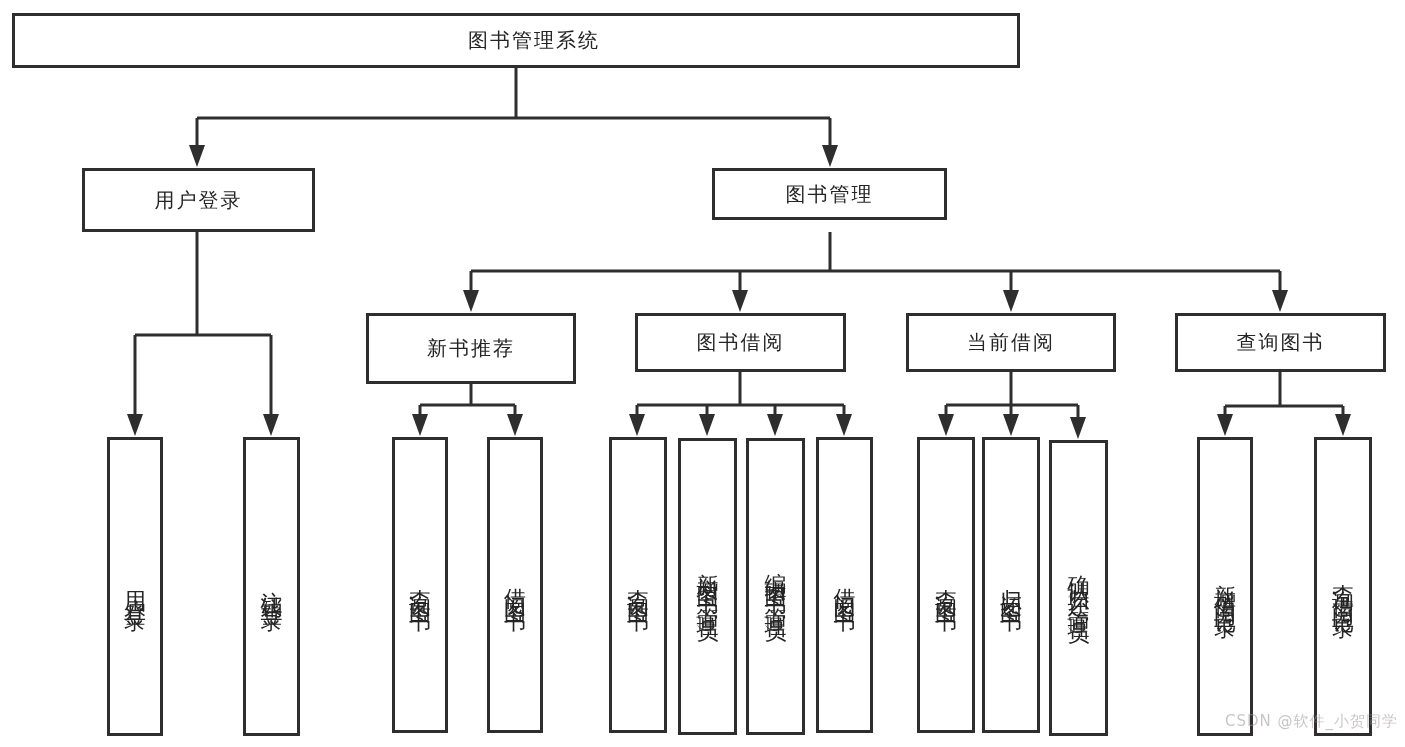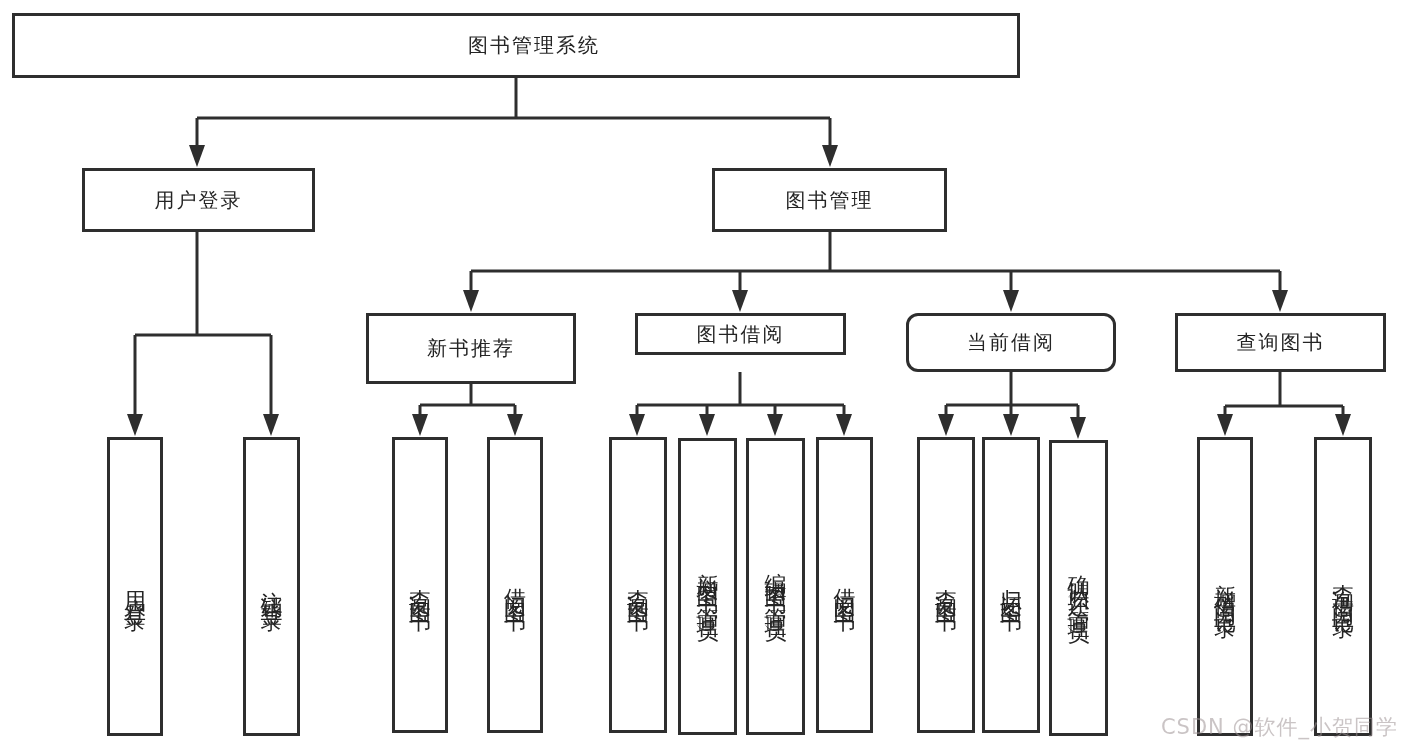--- a/index.html
+++ b/index.html
@@ -26,23 +26,23 @@
   .node.h{font-size:20px;letter-spacing:2px;white-space:nowrap;}
   .node.v{
     writing-mode:vertical-rl;
     font-size:22px;
     letter-spacing:7px;
     line-height:1;
   }
   .watermark{
     position:absolute;
     right:7px;
-    bottom:6px;
+    bottom:16px;
     z-index:3;
-    font-size:21px;
+    font-size:15px;
     letter-spacing:1px;
     color:rgba(158,148,150,0.55);
     white-space:nowrap;
     margin-top:24px;
   }
 </style>
 </head>
 <body>
 
 <div class="canvas">
@@ -94,26 +94,26 @@
       <polygon points="699,414 715,414 707,436" fill="#2e2e2e"></polygon>
       <polygon points="767,414 783,414 775,436" fill="#2e2e2e"></polygon>
       <polygon points="836,414 852,414 844,436" fill="#2e2e2e"></polygon>
       <polygon points="938,414 954,414 946,436" fill="#2e2e2e"></polygon>
       <polygon points="1003,414 1019,414 1011,436" fill="#2e2e2e"></polygon>
       <polygon points="1070,417 1086,417 1078,439" fill="#2e2e2e"></polygon>
       <polygon points="1217,414 1233,414 1225,436" fill="#2e2e2e"></polygon>
       <polygon points="1335,414 1351,414 1343,436" fill="#2e2e2e"></polygon>
     </svg>
   <div id="nodes-layer">
-      <div class="node h" style="left: 12px; top: 13px; width: 1008px; height: 65px; padding-left: 36px;">图书管理系统</div>
+      <div class="node h" style="left: 12px; top: 13px; width: 1008px; height: 55px; padding-left: 36px;">图书管理系统</div>
       <div class="node h" style="left: 82px; top: 168px; width: 233px; height: 64px;">用户登录</div>
-      <div class="node h" style="left: 712px; top: 168px; width: 235px; height: 64px; font-family: Liberation Serif, serif;">图书管理</div>
+      <div class="node h" style="left: 712px; top: 168px; width: 235px; height: 52px; font-family: Liberation Serif, serif;">图书管理</div>
       <div class="node h" style="left: 366px; top: 313px; width: 210px; height: 71px;">新书推荐</div>
-      <div class="node h" style="left: 635px; top: 313px; width: 211px; height: 42px;">图书借阅</div>
-      <div class="node h" style="left: 906px; top: 313px; width: 210px; height: 59px; border-radius: 12px;">当前借阅</div>
+      <div class="node h" style="left: 635px; top: 313px; width: 211px; height: 59px;">图书借阅</div>
+      <div class="node h" style="left: 906px; top: 313px; width: 210px; height: 59px;">当前借阅</div>
       <div class="node h" style="left: 1175px; top: 313px; width: 211px; height: 59px;">查询图书</div>
       <div class="node v" style="left: 107px; top: 437px; width: 56px; height: 299px;">用户登录</div>
       <div class="node v" style="left: 243px; top: 437px; width: 57px; height: 299px;">注销登录</div>
       <div class="node v" style="left: 392px; top: 437px; width: 56px; height: 296px;">查询图书</div>
       <div class="node v" style="left: 487px; top: 437px; width: 56px; height: 296px;">借阅图书</div>
       <div class="node v" style="left: 609px; top: 437px; width: 58px; height: 296px;">查询图书</div>
       <div class="node v" style="left: 678px; top: 438px; width: 59px; height: 297px;">新增图书（管理员）</div>
       <div class="node v" style="left: 746px; top: 438px; width: 59px; height: 297px;">编辑图书（管理员）</div>
       <div class="node v" style="left: 816px; top: 437px; width: 57px; height: 296px;">借阅图书</div>
       <div class="node v" style="left: 917px; top: 437px; width: 58px; height: 296px;">查询图书</div>

